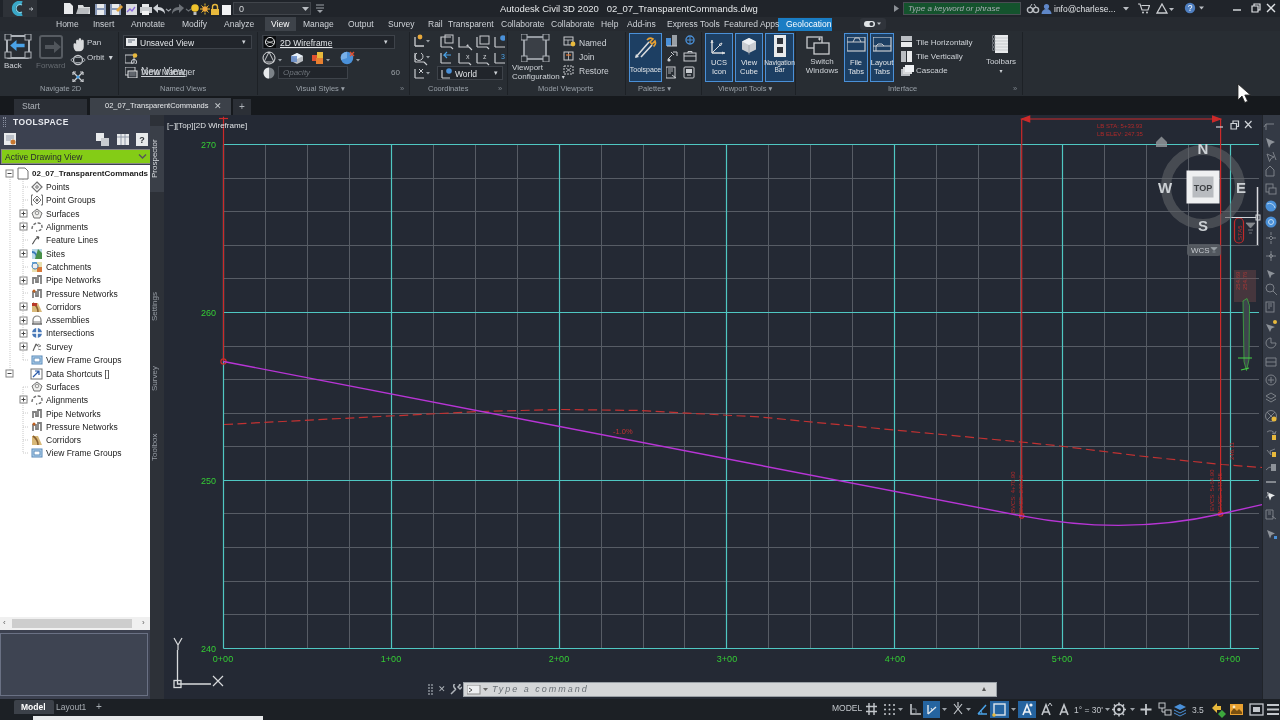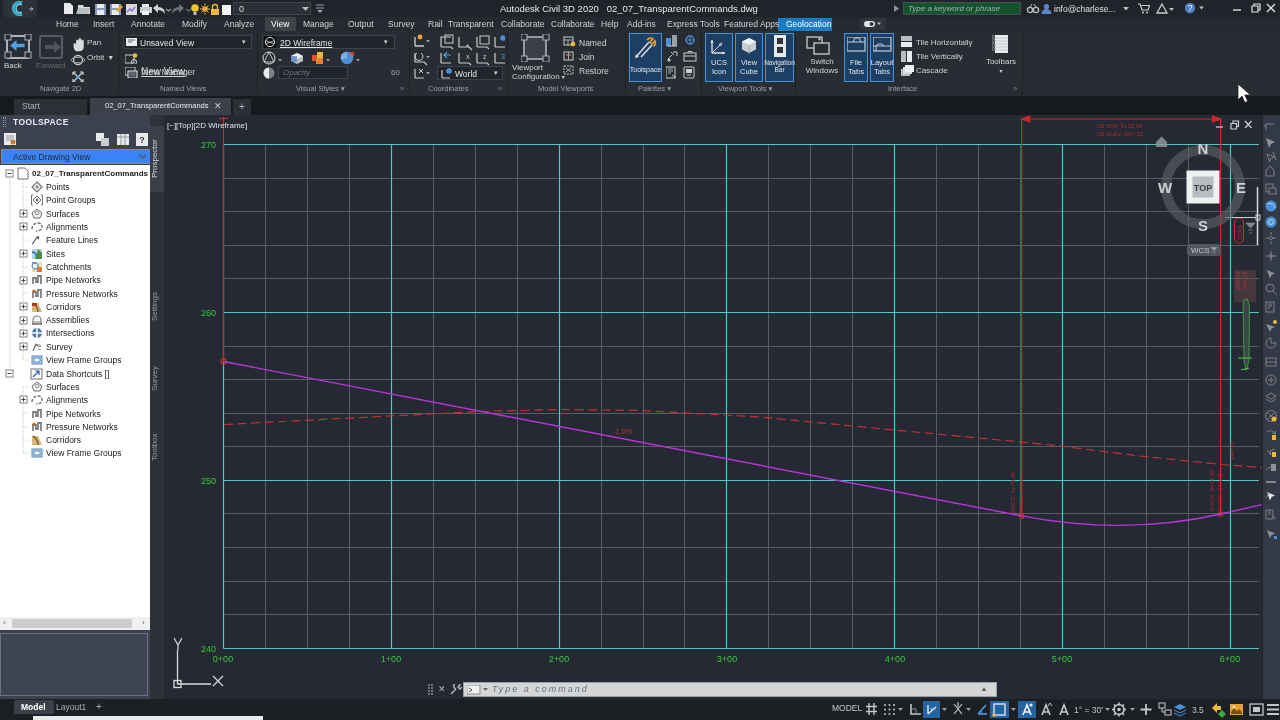--- a/index.html
+++ b/index.html
@@ -473,21 +473,21 @@
       <path d="M2 3 h8 M2 5 h8 M2 7 h5" stroke="#9098a8" stroke-width="1"></path>
       <circle cx="9" cy="9" r="2.5" fill="#c87830"></circle>
   <rect x="92" y="0" width="8" height="8" fill="#e8eaec"></rect>
       <rect x="97" y="5" width="8" height="8" fill="#c9ccd0"></rect>
   <rect x="113" y="1" width="12" height="11" fill="#e8eaec"></rect>
       <path d="M113 4 h12 M117 1 v11 M121 1 v11" stroke="#9098a8" stroke-width="1"></path>
   <rect x="132" y="0" width="12" height="13" fill="#e8eaec"></rect>
       <text x="138" y="10" font-size="9" font-weight="bold" fill="#30343b" text-anchor="middle" font-family="Liberation Sans">?</text>
 </svg>
 
-<div class="abs" style="left:1px;top:149px;width:150px;height:15px;background:#3b82f6;border:1px solid #8a8a86;color:#27292c;font-size:8.5px;line-height:14px;padding-left:11px;">Active Drawing View</div>
+<div class="abs" style="left:1px;top:149px;width:150px;height:15px;background:#84cc16;border:1px solid #8a8a86;color:#27292c;font-size:8.5px;line-height:14px;padding-left:3px;">Active Drawing View</div>
 <svg class="abs" style="left:138px;top:153px" width="9" height="7">
       <path d="M1 1.5 l3.5 3.5 l3.5 -3.5" stroke="#55575a" stroke-width="1.4" fill="none"></path>
     </svg>
 
 <div class="abs" id="tree" style="left:0;top:165px;width:150px;height:452px;background:#ffffff;"></div>
 <svg class="abs" style="left:0;top:165px" width="150" height="452">
   <defs>
     <g id="plus">
           <rect x="0" y="0" width="7" height="7" fill="#fff" stroke="#848484"></rect>
           <path d="M1.5 3.5 h4 M3.5 1.5 v4" stroke="#444" stroke-width="1"></path>

